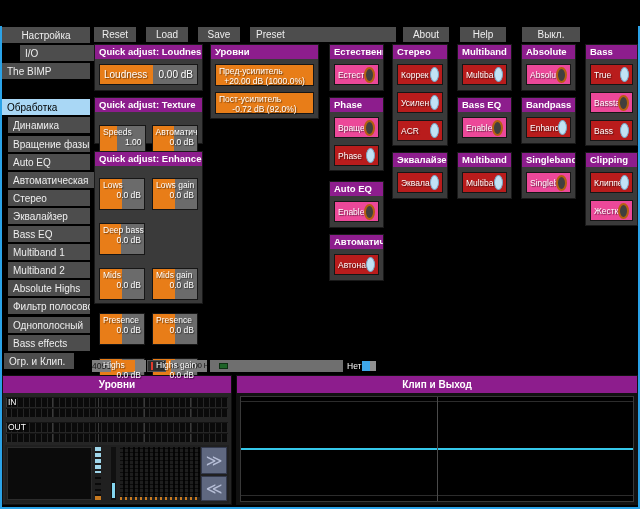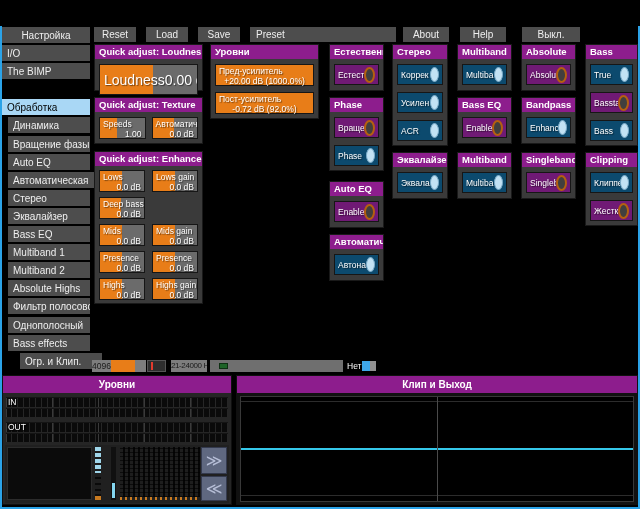--- a/index.html
+++ b/index.html
@@ -22,32 +22,32 @@
 .gbtn.left { justify-content:flex-start; padding-left:6px; }
 .side-item { position:absolute; height:16px; background:#4d4d4d; color:#eee; font-size:10px; display:flex; align-items:center; padding-left:5px; white-space:nowrap; overflow:hidden; }
 .side-item.sel { background:#a9d7f5; color:#000; }
 
 
 .panel { position:absolute; background:#3a3a3a; border:1px solid #191919; }
 .phead { height:14px; background:#8d1d8d; color:#fff; font-weight:bold; font-size:9.5px; line-height:14px; padding-left:4px; white-space:nowrap; overflow:hidden; }
 .pbody { padding:5px 4px 0; }
 
 .toggle { position:relative; height:21px; margin-bottom:7px; border:1px solid #161616; display:flex; align-items:center; padding:0 3px; }
-.toggle.on { background:#0c4a6e; }
-.toggle.off { background:#701a75; }
+.toggle.on { background:#b91c1c; }
+.toggle.off { background:#ec4899; }
 .tlabel { color:#fff; font-size:8.5px; text-shadow:1px 1px 1px rgba(0,0,0,.55); white-space:nowrap; overflow:hidden; flex:1; }
 .knob { width:9px; height:15px; border-radius:50%; flex:0 0 9px; }
 .toggle.on .knob { background:#c2e2f4; border:1px solid #7aabc8; }
 .toggle.off .knob { background:#413f3e; border:2px solid #b5600f; width:11px; flex-basis:11px; height:16px; }
 
 .slider { position:relative; border:1px solid #161616; background:#6b6b6b; overflow:hidden; color:#fff; }
 .sfill { position:absolute; left:0; top:0; bottom:0; background:#e87d18; }
-.slider.one { height:31px; display:flex; align-items:center; justify-content:space-between; padding:0 4px; font-size:14px; }
+.slider.one { height:21px; display:flex; align-items:center; justify-content:space-between; padding:0 4px; font-size:10px; }
 .slider.one span { position:relative; z-index:1; text-shadow:1px 1px 1px rgba(0,0,0,.5); white-space:nowrap; }
-.slider.two { height:22px; font-size:8.5px; line-height:10px; padding:1px 3px; }
+.slider.two { height:32px; font-size:8.5px; line-height:10px; padding:1px 3px;margin-top:8px; }
 .slider.two .lab { display:block; position:relative; z-index:1; text-align:left; text-shadow:1px 1px 1px rgba(0,0,0,.5); white-space:nowrap; }
 .slider.two .val { display:block; position:relative; z-index:1; text-align:right; text-shadow:1px 1px 1px rgba(0,0,0,.5); white-space:nowrap; }
 
 .ampbtn { position:relative; height:22px; margin-bottom:6px; background:#e87d18; border:1px solid #161616; color:#fff; font-size:8.5px; line-height:10px; padding:1px 3px; }
 .ampbtn .lab { display:block; text-align:left; text-shadow:1px 1px 1px rgba(0,0,0,.5); white-space:nowrap; }
 .ampbtn .val { display:block; text-align:center; text-shadow:1px 1px 1px rgba(0,0,0,.5); white-space:nowrap; }
 
 .egrid { display:grid; grid-template-columns:1fr 1fr; gap:5px 7px; }
 
 
@@ -93,37 +93,37 @@
 
   <div class="gbtn" style="left:2px;top:27px;width:88px;height:16px">Настройка</div>
   <div class="gbtn" style="left:94px;top:27px;width:42px">Reset</div>
   <div class="gbtn" style="left:146px;top:27px;width:42px">Load</div>
   <div class="gbtn" style="left:198px;top:27px;width:42px">Save</div>
   <div class="gbtn left" style="left:250px;top:27px;width:146px">Preset</div>
   <div class="gbtn" style="left:403px;top:27px;width:46px">About</div>
   <div class="gbtn" style="left:460px;top:27px;width:46px">Help</div>
   <div class="gbtn" style="left:522px;top:27px;width:58px">Выкл.</div>
 
-  <div class="side-item" style="left:2px;top:45px;width:88px">I/O</div>
+  <div class="side-item" style="left:20px;top:45px;width:88px">I/O</div>
   <div class="side-item" style="left:2px;top:63px;width:88px">The BIMP</div>
   <div class="side-item sel" style="left:2px;top:99px;width:88px">Обработка</div>
   <div class="side-item" style="left:8px;top:117px;width:82px">Динамика</div>
   <div class="side-item" style="left:8px;top:136px;width:82px">Вращение фазы</div>
   <div class="side-item" style="left:8px;top:154px;width:82px">Auto EQ</div>
   <div class="side-item" style="left:8px;top:172px;width:104px">Автоматическая</div>
   <div class="side-item" style="left:8px;top:190px;width:82px">Стерео</div>
   <div class="side-item" style="left:8px;top:208px;width:82px">Эквалайзер</div>
   <div class="side-item" style="left:8px;top:226px;width:82px">Bass EQ</div>
   <div class="side-item" style="left:8px;top:244px;width:82px">Multiband 1</div>
   <div class="side-item" style="left:8px;top:262px;width:82px">Multiband 2</div>
   <div class="side-item" style="left:8px;top:280px;width:82px">Absolute Highs</div>
   <div class="side-item" style="left:8px;top:298px;width:82px">Фильтр полосовой</div>
   <div class="side-item" style="left:8px;top:317px;width:82px">Однополосный</div>
   <div class="side-item" style="left:8px;top:335px;width:82px">Bass effects</div>
-  <div class="side-item" style="left:20px;top:353px;width:82px">Огр. и Клип.</div>
+  <div class="side-item" style="left:4px;top:353px;width:70px">Огр. и Клип.</div>
 
   <div class="panel" style="left:94px;top:44px;width:109px;height:47px">
     <div class="phead">Quick adjust: Loudness</div>
     <div class="pbody">
       <div class="slider one">
         <div class="sfill" style="width:55%"></div>
         <span>Loudness</span>
         <span>0.00 dB</span>
       </div>
     </div>

